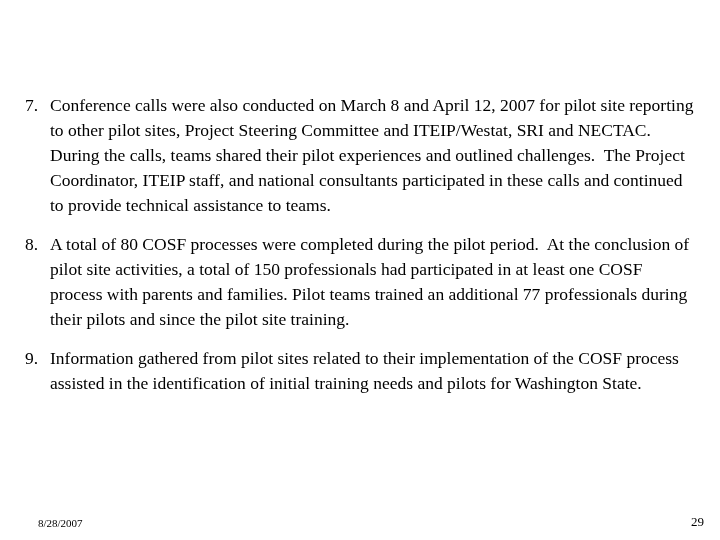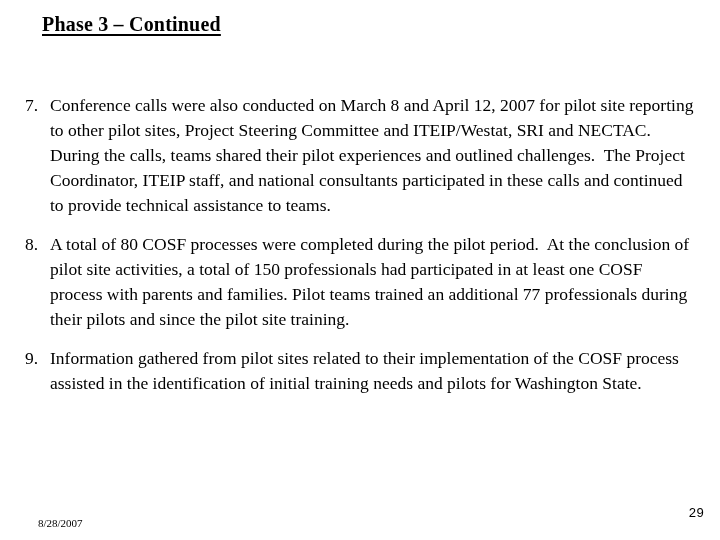--- a/index.html
+++ b/index.html
@@ -54,32 +54,30 @@
   .footer-date {
     position: absolute;
     left: 38px;
     bottom: 10px;
     font-size: 11px;
     line-height: 13px;
   }
   .footer-page {
     position: absolute;
     right: 16px;
-    bottom: 20px;
+    bottom: 12px;
     font-size: 13px;
     line-height: 13px;
-    font-family: Liberation Mono, monospace;
   }
 </style>
 </head>
 <body>
 
 <div class="slide">
 
-  <h1 class="title">Phase 3 – Continued</h1>
 
   <div class="items">
   <div class="item">
     <span class="item-number">7.</span>
     <span class="item-text">Conference calls were also conducted on March 8 and April 12, 2007 for pilot site reporting to other pilot sites, Project Steering Committee and ITEIP/Westat, SRI and NECTAC.  During the calls, teams shared their pilot experiences and outlined challenges.  The Project Coordinator, ITEIP staff, and national consultants participated in these calls and continued to provide technical assistance to teams.</span>
   </div>
 
   <div class="item">
     <span class="item-number">8.</span>
     <span class="item-text">A total of 80 COSF processes were completed during the pilot period.  At the conclusion of pilot site activities, a total of 150 professionals had participated in at least one COSF process with parents and families. Pilot teams trained an additional 77 professionals during their pilots and since the pilot site training.</span>

